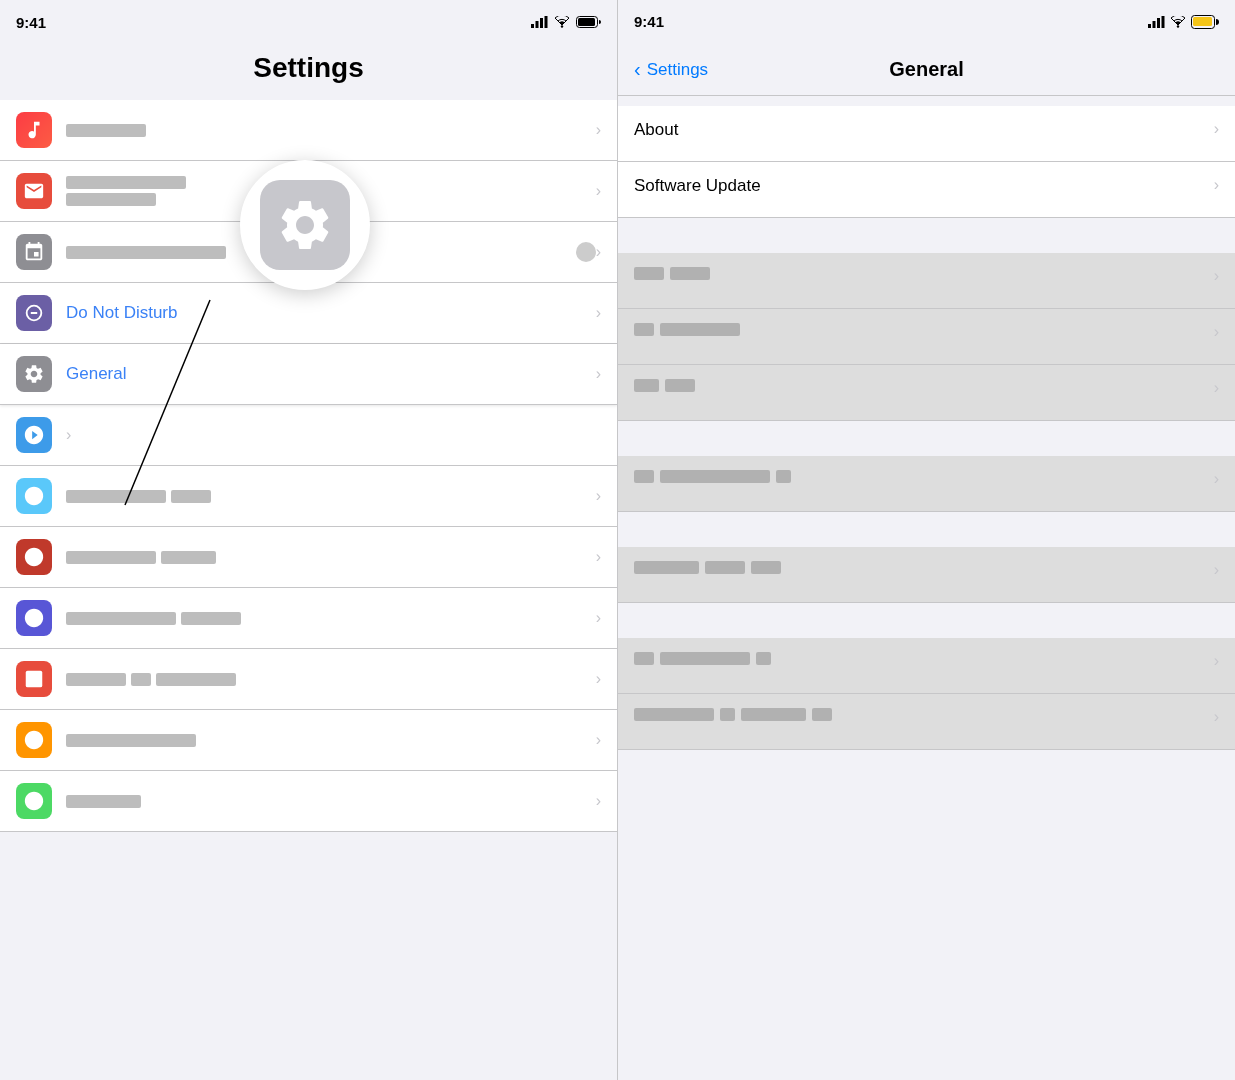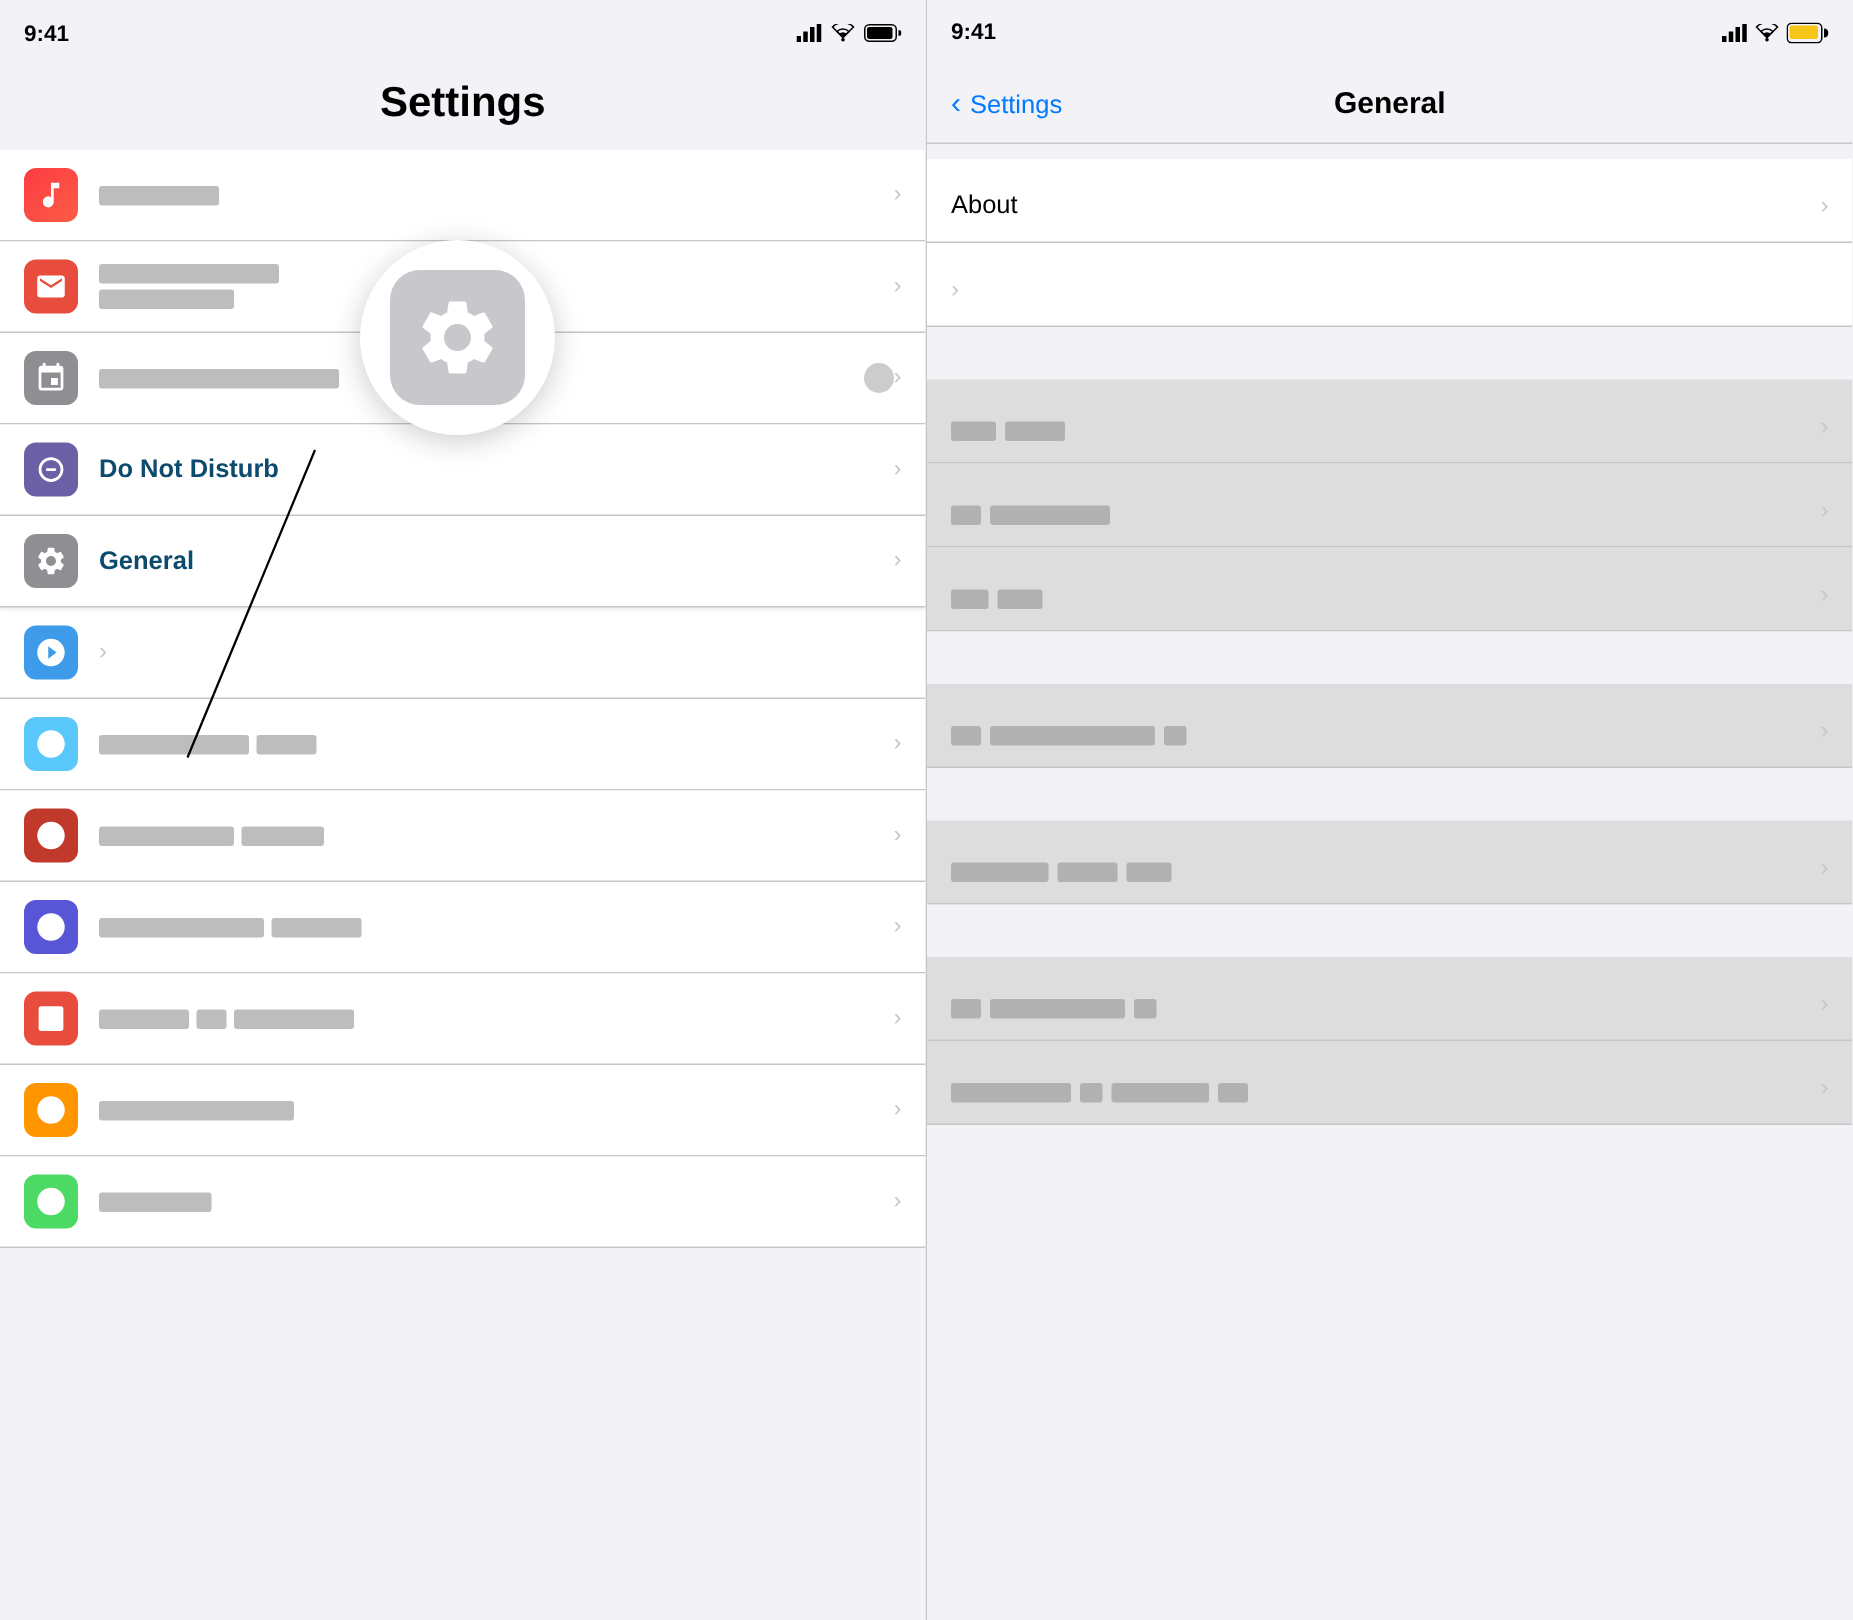--- a/index.html
+++ b/index.html
@@ -80,22 +80,21 @@
       margin-right: 14px;
       display: flex;
       align-items: center;
       justify-content: center;
       flex-shrink: 0;
     }
 
     .list-item-label {
       flex: 1;
       font-size: 17px;
-      color: #0c4a6e;
-      font-weight: bold;
+      color: #3b82f6;
     }
 
     .chevron {
       color: #c7c7cc;
       font-size: 16px;
     }
 
     
     .gear-circle-overlay {
       position: absolute;
@@ -185,21 +184,21 @@
       transform: translateX(-50%);
     }
 
     .right-list {
       flex: 1;
       overflow: hidden;
     }
 
     .right-list-item {
       display: flex;
-      align-items: flex-end;
+      align-items: flex-start;
       background: #fff;
       padding: 14px 16px;
       border-bottom: 0.5px solid #c6c6c8;
       min-height: 56px;
     }
 
     .right-item-label {
       flex: 1;
       font-size: 17px;
       color: #000;
@@ -478,20 +477,21 @@
   <div class="right-list">
 
     <div style="background:#f2f2f7; height:10px;"></div>
 
     <div class="right-list-item">
       <span class="right-item-label">About</span>
       <span class="chevron">›</span>
     </div>
 
     <div class="right-list-item" style="background:#fff;">
+      <span class="right-item-label">Software Update</span>
       <span class="chevron">›</span>
     </div>
 
     <div class="section-divider"></div>
 
     <div class="right-list-item" style="background:#ddd;">
       <div class="right-blur">
         <div class="blur-block" style="width:30px;"></div>
         <div class="blur-block" style="width:40px;"></div>
       </div>

